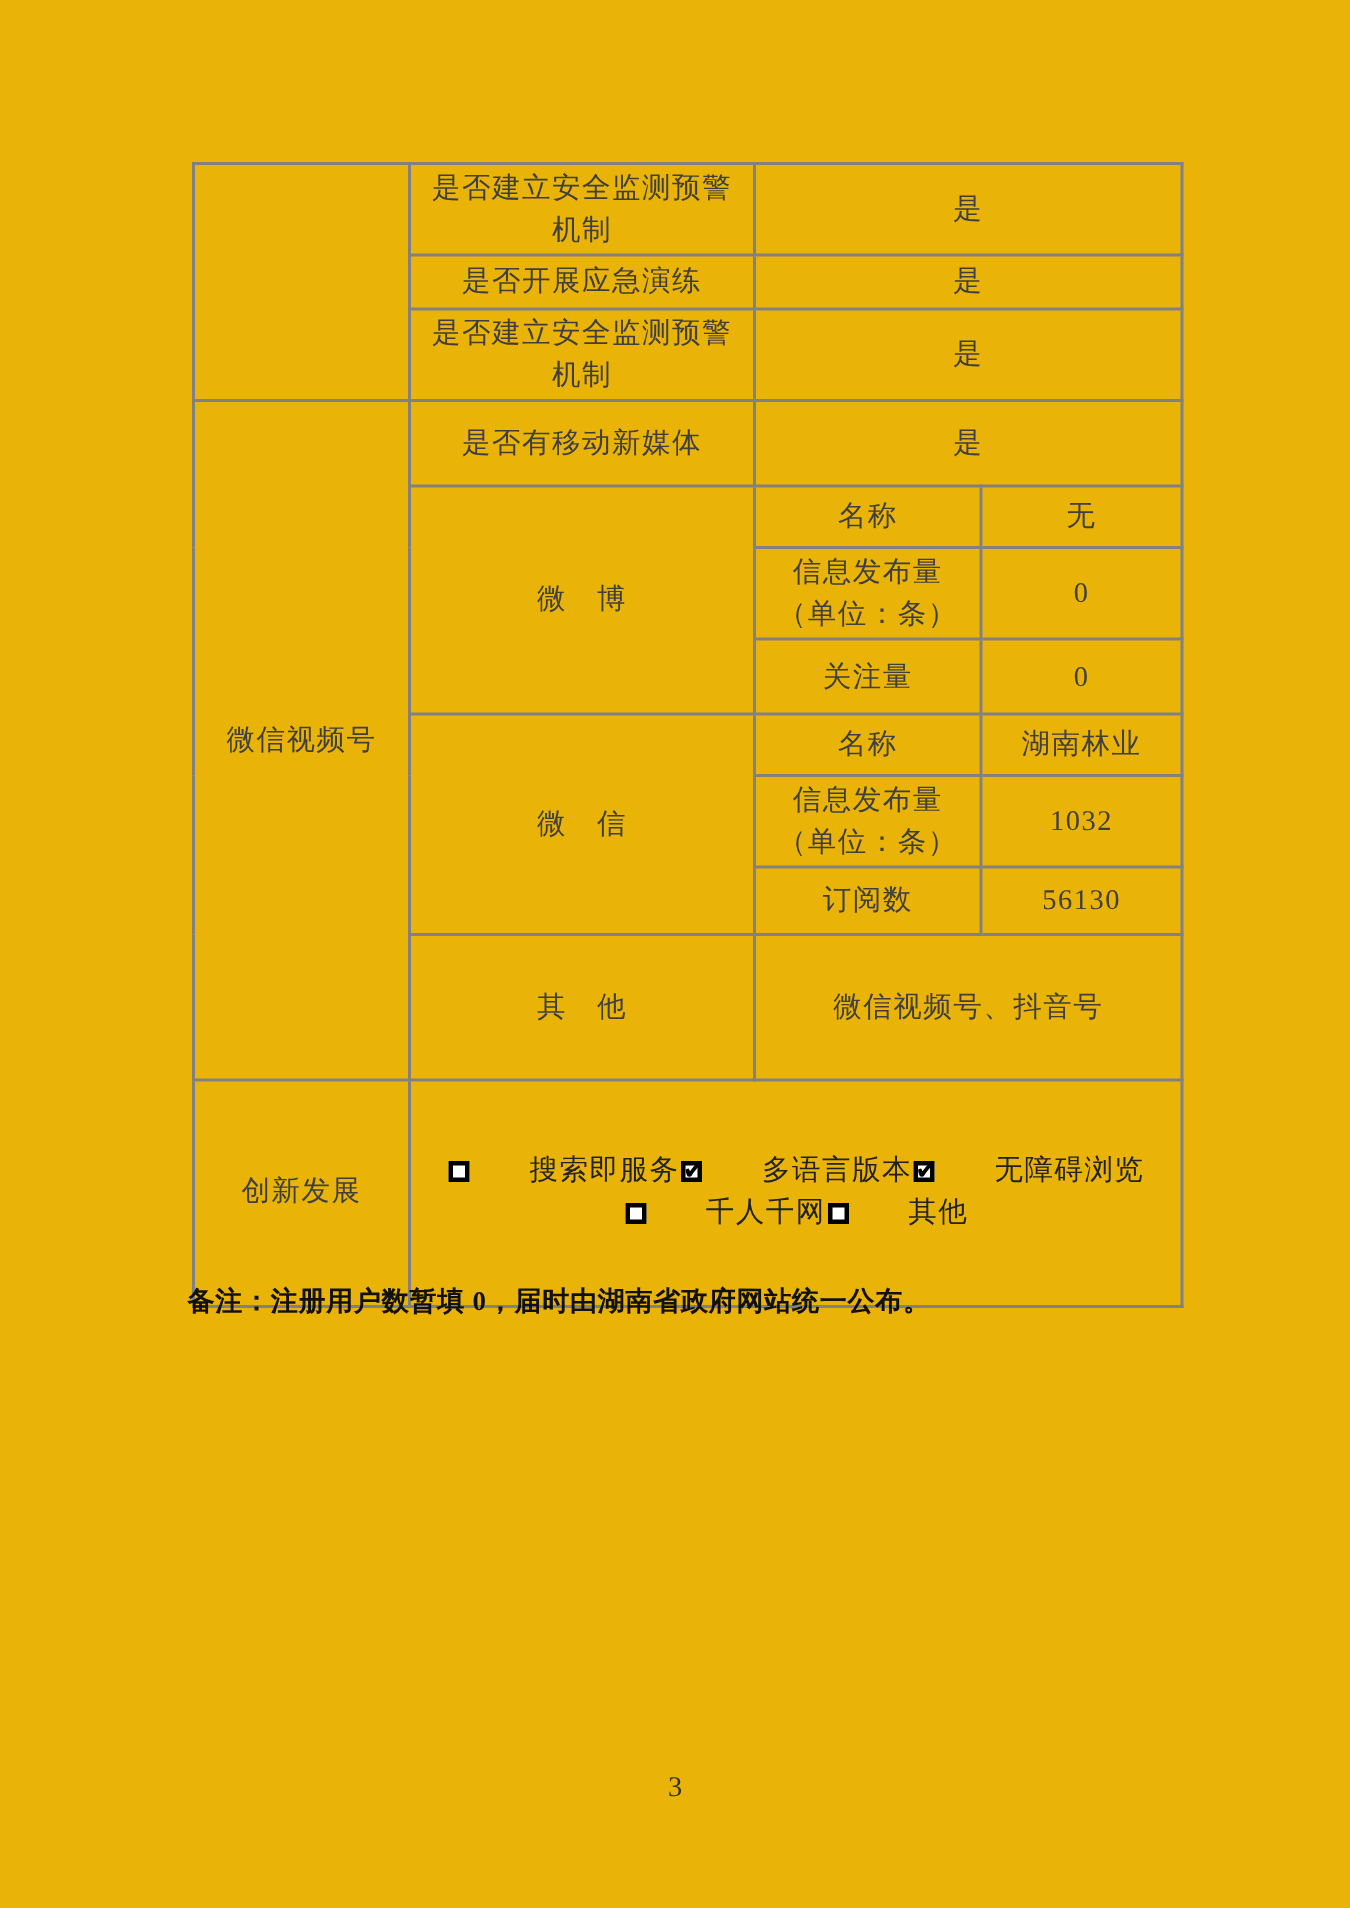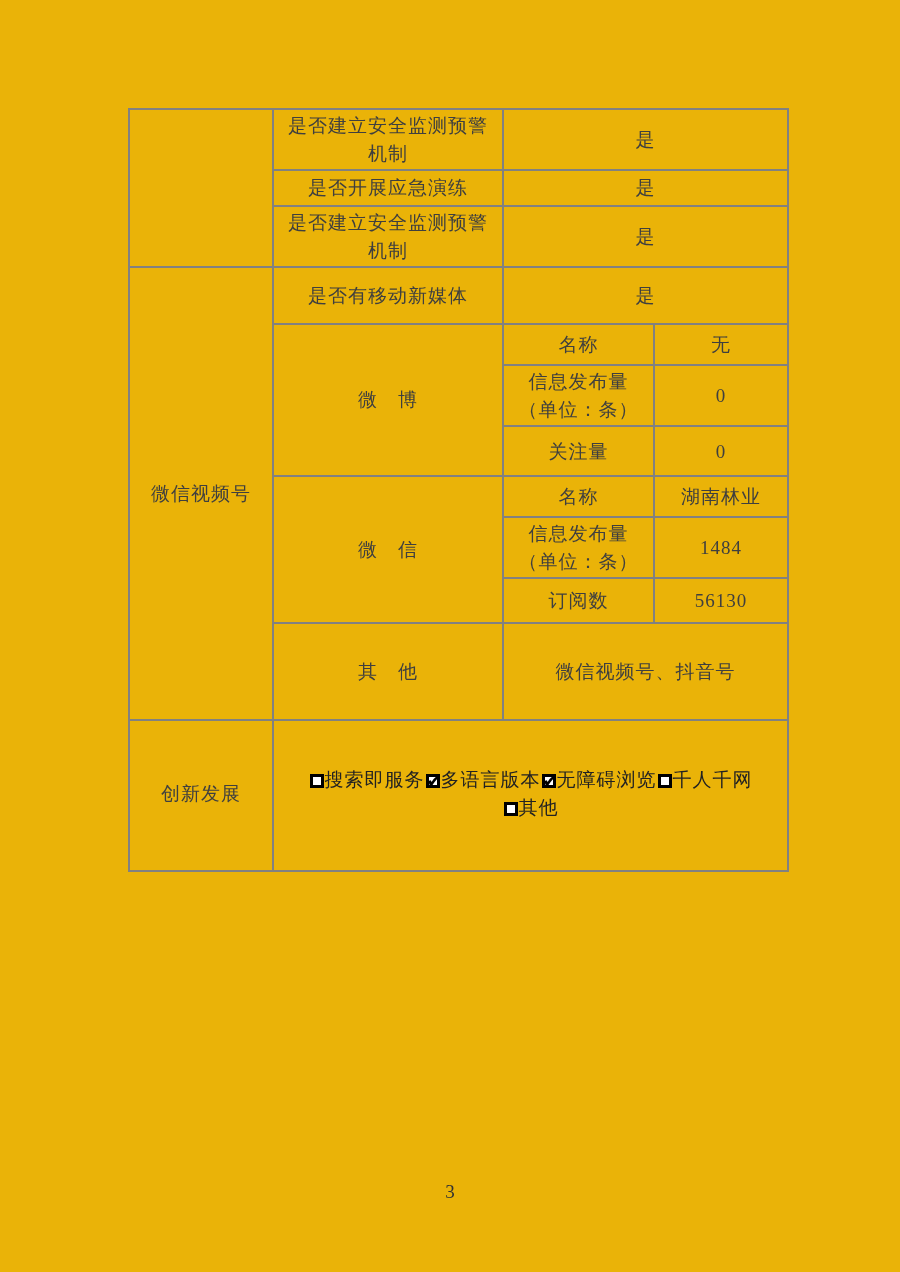--- a/index.html
+++ b/index.html
@@ -68,21 +68,21 @@
   .cb.checked::after {
     content: "✔";
     position: absolute;
     left: -2px;
     top: -9px;
     font-size: 18px;
     font-weight: 900;
     color: var(--cb-color);
     font-family: "DejaVu Sans", sans-serif;
   }
-  .cb-label { font-size: 19px; color: #222222; }
+  .cb-label { font-size: 19px; color: #222222; padding-left: 39px; }
 
   .footnote {
     position: absolute;
     left: 125px;
     top: 855px;
     font-size: 18px;
     font-weight: bold;
     color: var(--note-color);
     letter-spacing: 0.5px;
   }
@@ -149,37 +149,38 @@
       <tr class="r8">
         <td rowspan="3">微　信</td>
         <td>名称</td>
         <td>湖南林业</td>
       </tr>
       <tr class="r9">
         <td>
           <span class="cell-line">信息发布量</span>
           <span class="cell-line">（单位：条）</span>
         </td>
-        <td>1484</td>
+        <td>1032</td>
       </tr>
       <tr class="r10">
         <td>订阅数</td>
         <td>56130</td>
       </tr>
 
       <tr class="r11">
         <td>其　他</td>
         <td colspan="2">微信视频号、抖音号</td>
       </tr>
 
       <tr class="r12">
         <td>创新发展</td>
         <td colspan="3" class="checkbox-cell">
           <span class="cb-group"><span class="cb"></span><span class="cb-label">搜索即服务</span></span><span class="cb-group"><span class="cb checked"></span><span class="cb-label">多语言版本</span></span><span class="cb-group"><span class="cb checked"></span><span class="cb-label">无障碍浏览</span></span><span class="cb-group"><span class="cb"></span><span class="cb-label">千人千网</span></span><span class="cb-group"><span class="cb"></span><span class="cb-label">其他</span></span>
         </td>
       </tr>
     </tbody>
   </table>
 
+  <div class="footnote">备注：注册用户数暂填 0，届时由湖南省政府网站统一公布。</div>
 
   <div class="page-number">3</div>
 
 </div>
 
 </body></html>

